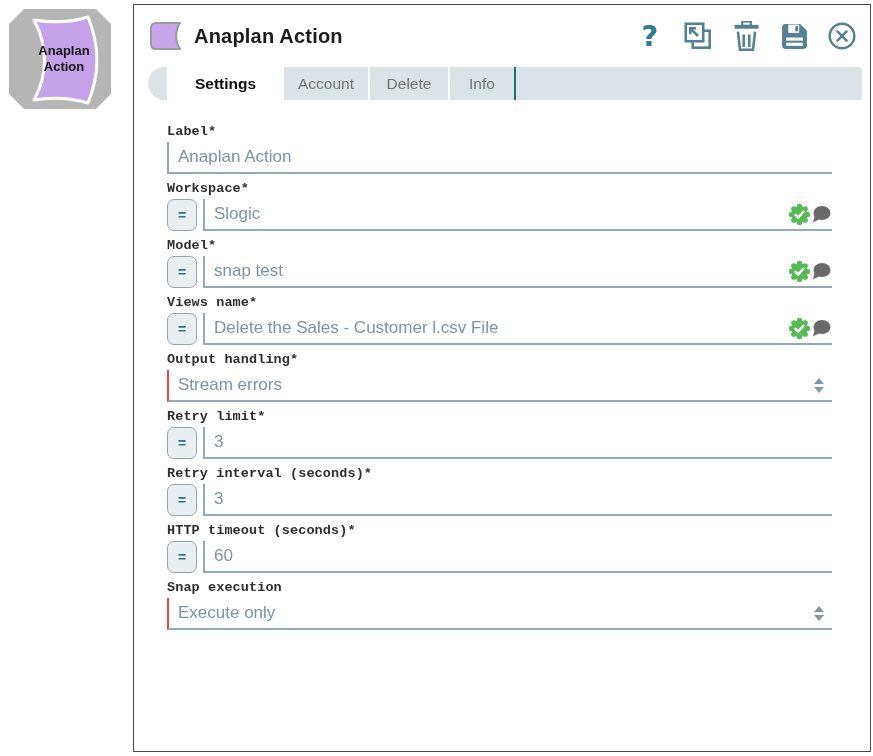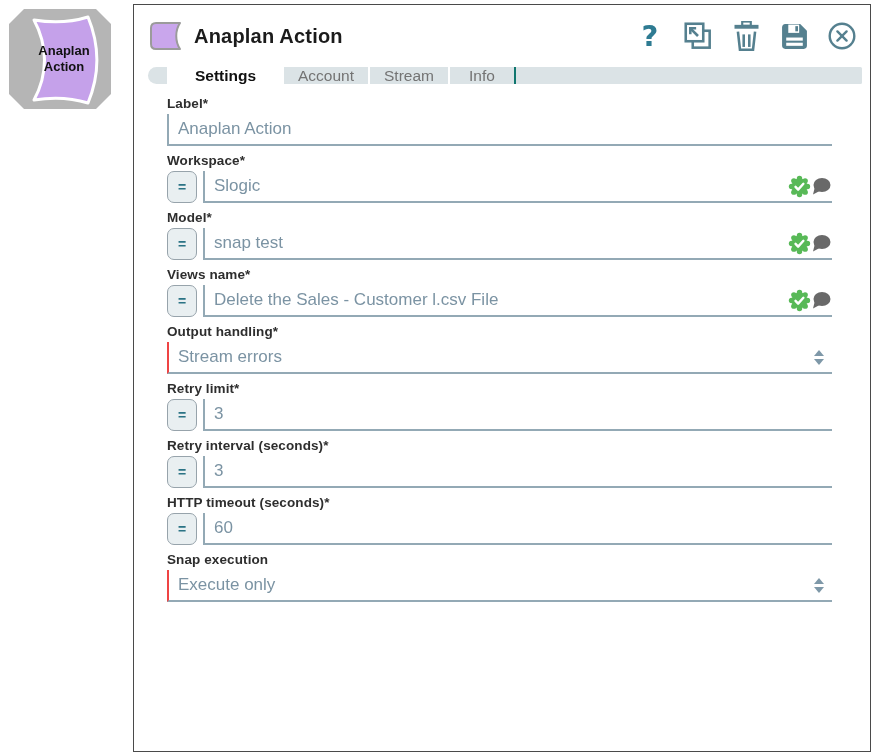--- a/index.html
+++ b/index.html
@@ -21,33 +21,33 @@
     background:#fff;border:1px solid #4a4a4a;box-sizing:border-box;
   }
   .dlg-header{height:46px;padding:8px 13px 8px 15px;display:flex;align-items:center;}
   .mini-snap{margin-right:11px;flex:0 0 auto;}
   .dlg-title{font-size:20px;font-weight:bold;color:#1b1b1b;letter-spacing:.2px;white-space:nowrap;}
   .toolbar{margin-left:auto;display:flex;align-items:center;gap:18px;}
   .tb-btn{width:30px;height:30px;border:none;background:none;padding:0;cursor:pointer;
     display:flex;align-items:center;justify-content:center;}
   .help-glyph{font-size:29px;font-weight:bold;color:#2e7b92;line-height:1;font-family:"DejaVu Sans",sans-serif;}
   
-  .tabbar{margin:0 8px 4px 14px;height:17px;background:#dbe3e6;border-radius:17px 3px 3px 17px;
+  .tabbar{margin:0 8px 16px 14px;height:33px;background:#dbe3e6;border-radius:17px 3px 3px 17px;
     display:flex;align-items:stretch;padding-left:19px;}
   .tab{border:none;background:transparent;color:#737373;font-size:15.5px;cursor:pointer;
     display:flex;align-items:center;justify-content:center;padding:0;font-family:inherit;}
   .tab.active{background:#fff;color:#101010;font-weight:bold;}
   .tab-settings{width:117px;}
   .tab-account{width:86px;border-right:2px solid #fff;}
   .tab-views{width:80px;border-right:2px solid #fff;}
   .tab-info{width:66px;border-right:2px solid #0f766e;}
   
   .content{padding:8px 38px 0 33px;}
   .field{margin-bottom:7px;}
-  .f-label{font-size:13.5px;font-weight:bold;color:#2e2e2e;line-height:16px;margin-bottom:2px;letter-spacing:.1px;}
+  .f-label{font-size:13.5px;font-weight:bold;color:#2e2e2e;line-height:16px;margin-bottom:2px;letter-spacing:.1px;font-family:Liberation Mono, monospace;}
   .f-row{display:flex;align-items:stretch;height:32px;}
   .expr-btn{flex:0 0 30px;width:30px;height:32px;box-sizing:border-box;margin-right:6px;
     border:1px solid #97a3ab;border-radius:7px;background:#e9eff1;color:#2b7385;
     font-weight:bold;font-size:14px;display:flex;align-items:center;justify-content:center;
     cursor:pointer;font-family:inherit;padding:0;}
   .f-wrap{flex:1;box-sizing:border-box;border-left:2px solid #93a9b5;border-bottom:2px solid #93a9b5;
     display:flex;align-items:center;padding-left:9px;min-width:0;}
   .f-input{border:none;outline:none;background:transparent;flex:1;min-width:0;height:26px;
     font-size:17px;color:#7b93a3;font-family:inherit;padding:0;}
   .badges{display:flex;align-items:center;margin-right:1px;flex:0 0 auto;}
@@ -115,21 +115,21 @@
           <line x1="10.4" y1="10.4" x2="19.6" y2="19.6"></line>
           <line x1="19.6" y1="10.4" x2="10.4" y2="19.6"></line>
         </svg>
       </button>
     </div>
   </div>
 
   <div class="tabbar">
     <button class="tab tab-settings active">Settings</button>
     <button class="tab tab-account">Account</button>
-    <button class="tab tab-views">Stream</button>
+    <button class="tab tab-views">Delete</button>
     <button class="tab tab-info">Info</button>
   </div>
 
   <div class="content">
 
     <div class="field">
       <div class="f-label">Label*</div>
       <div class="f-row">
         <div class="f-wrap">
           <input class="f-input" type="text" value="Anaplan Action" style="">

